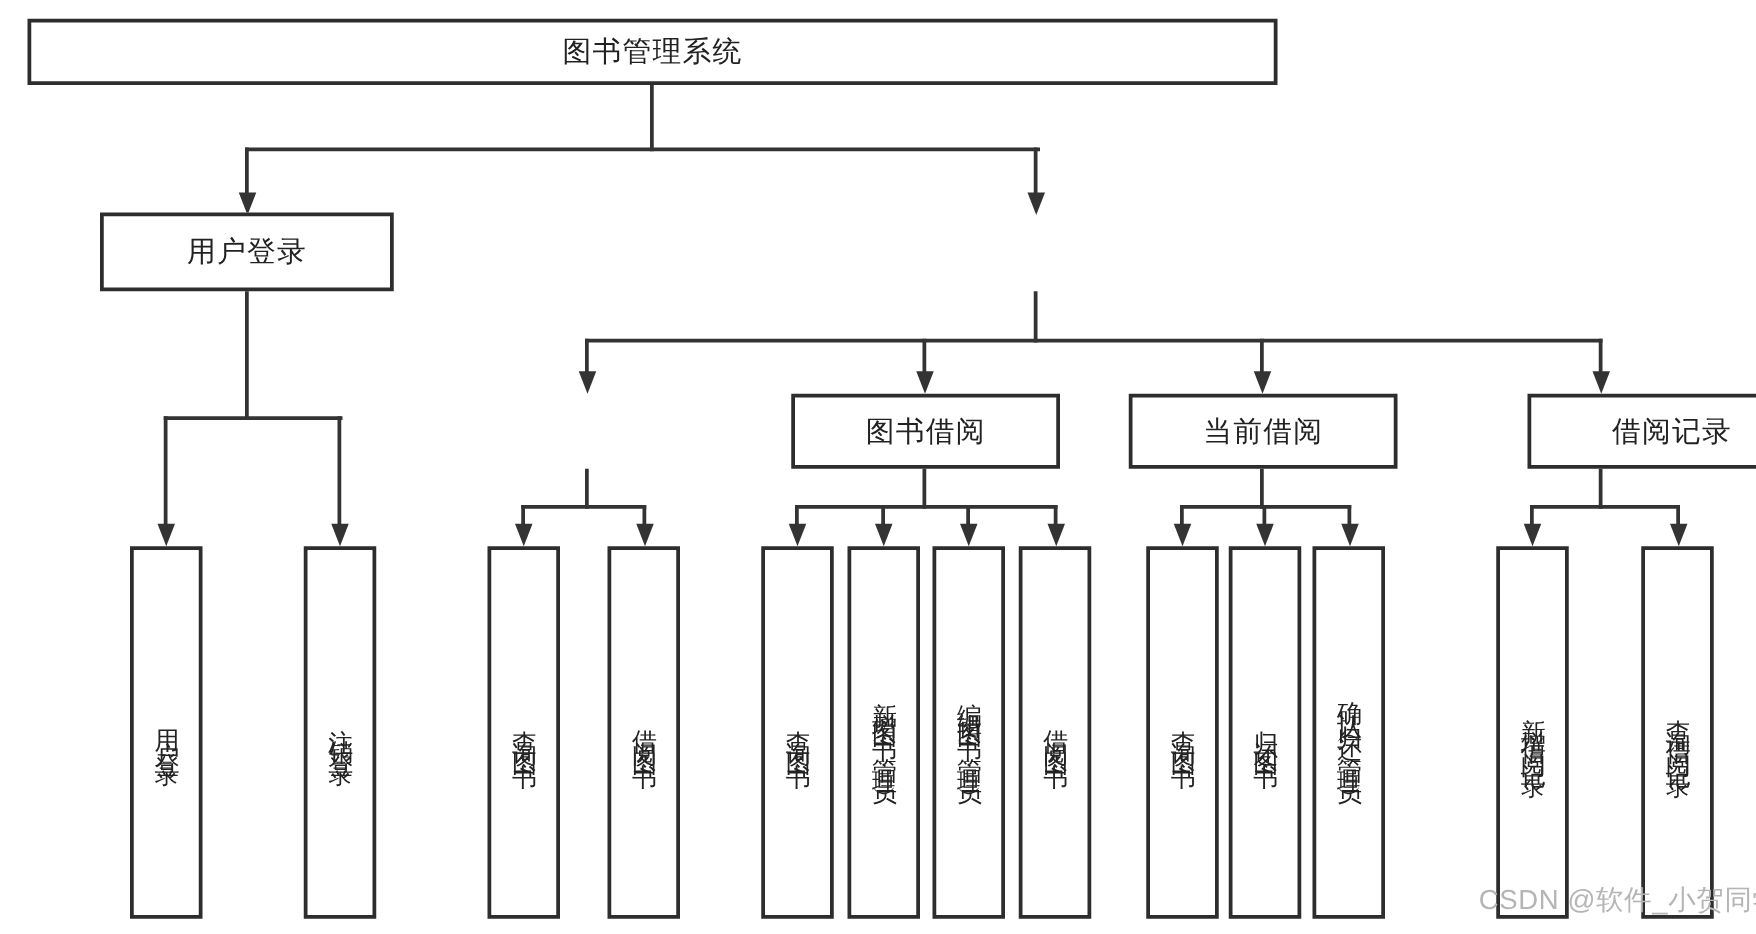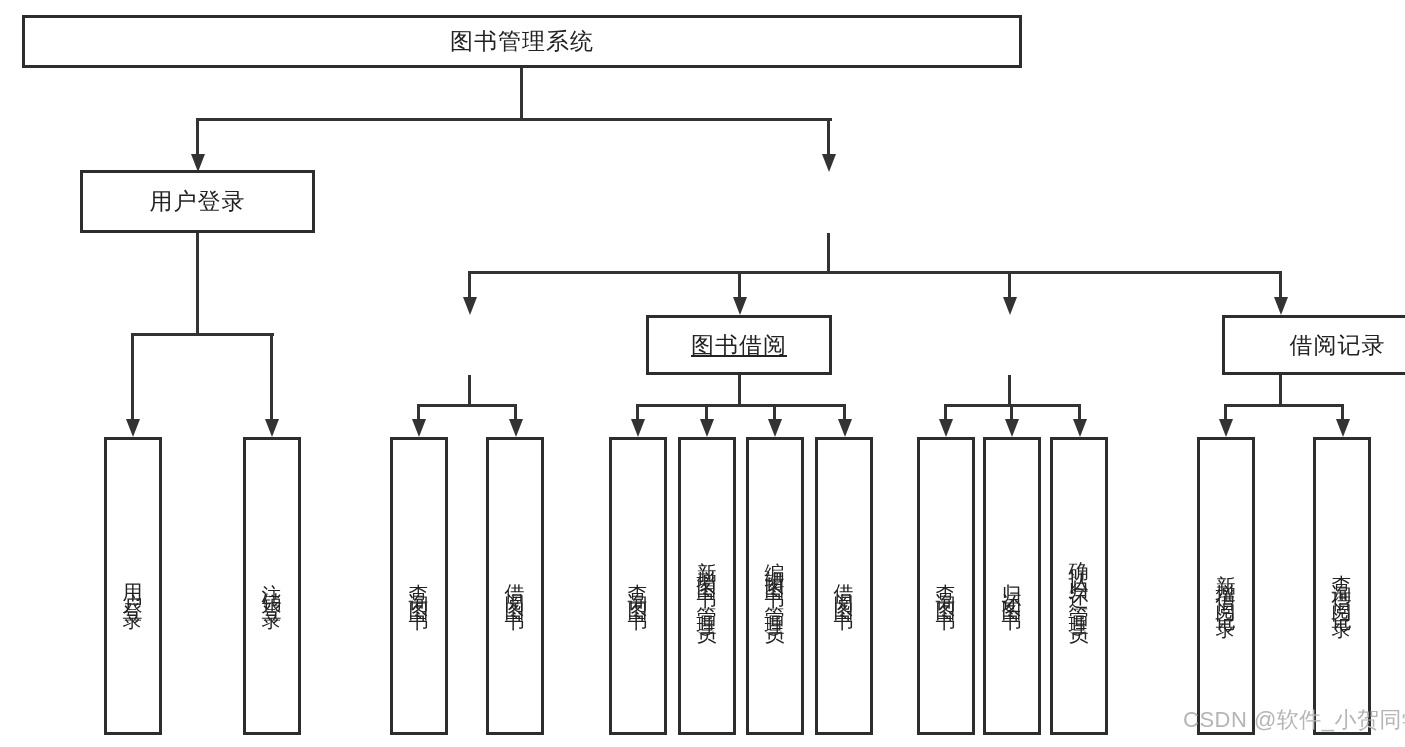--- a/index.html
+++ b/index.html
@@ -105,22 +105,25 @@
   <div class="hline" style="left:468px; top:271px; width:814px;"></div>
   <div class="vline" style="left:468px; top:271px; height:28px;"></div>
   <div class="ahead" style="left:463px; top:297px;"></div>
   <div class="vline" style="left:738px; top:271px; height:28px;"></div>
   <div class="ahead" style="left:733px; top:297px;"></div>
   <div class="vline" style="left:1008px; top:271px; height:28px;"></div>
   <div class="ahead" style="left:1003px; top:297px;"></div>
   <div class="vline" style="left:1279px; top:271px; height:28px;"></div>
   <div class="ahead" style="left:1274px; top:297px;"></div>
 
-  <div class="box" style="left:646px; top:315px; width:186px; height:60px;text-decoration:underline;">
+  <div class="box" style="left:633px; top:315px; width:215px; height:60px;">
     <span>图书借阅</span>
+  </div>
+  <div class="box" style="left:903px; top:315px; width:215px; height:60px;">
+    <span>当前借阅</span>
   </div>
   <div class="box" style="left:1222px; top:315px; width:215px; height:60px;padding-left:16px;">
     <span>借阅记录</span>
   </div>
 
   <div class="vline" style="left:468px; top:375px; height:32px;"></div>
   <div class="hline" style="left:417px; top:404px; width:100px;"></div>
   <div class="vline" style="left:417px; top:404px; height:17px;"></div>
   <div class="ahead" style="left:412px; top:419px;"></div>
   <div class="vline" style="left:514px; top:404px; height:17px;"></div>

